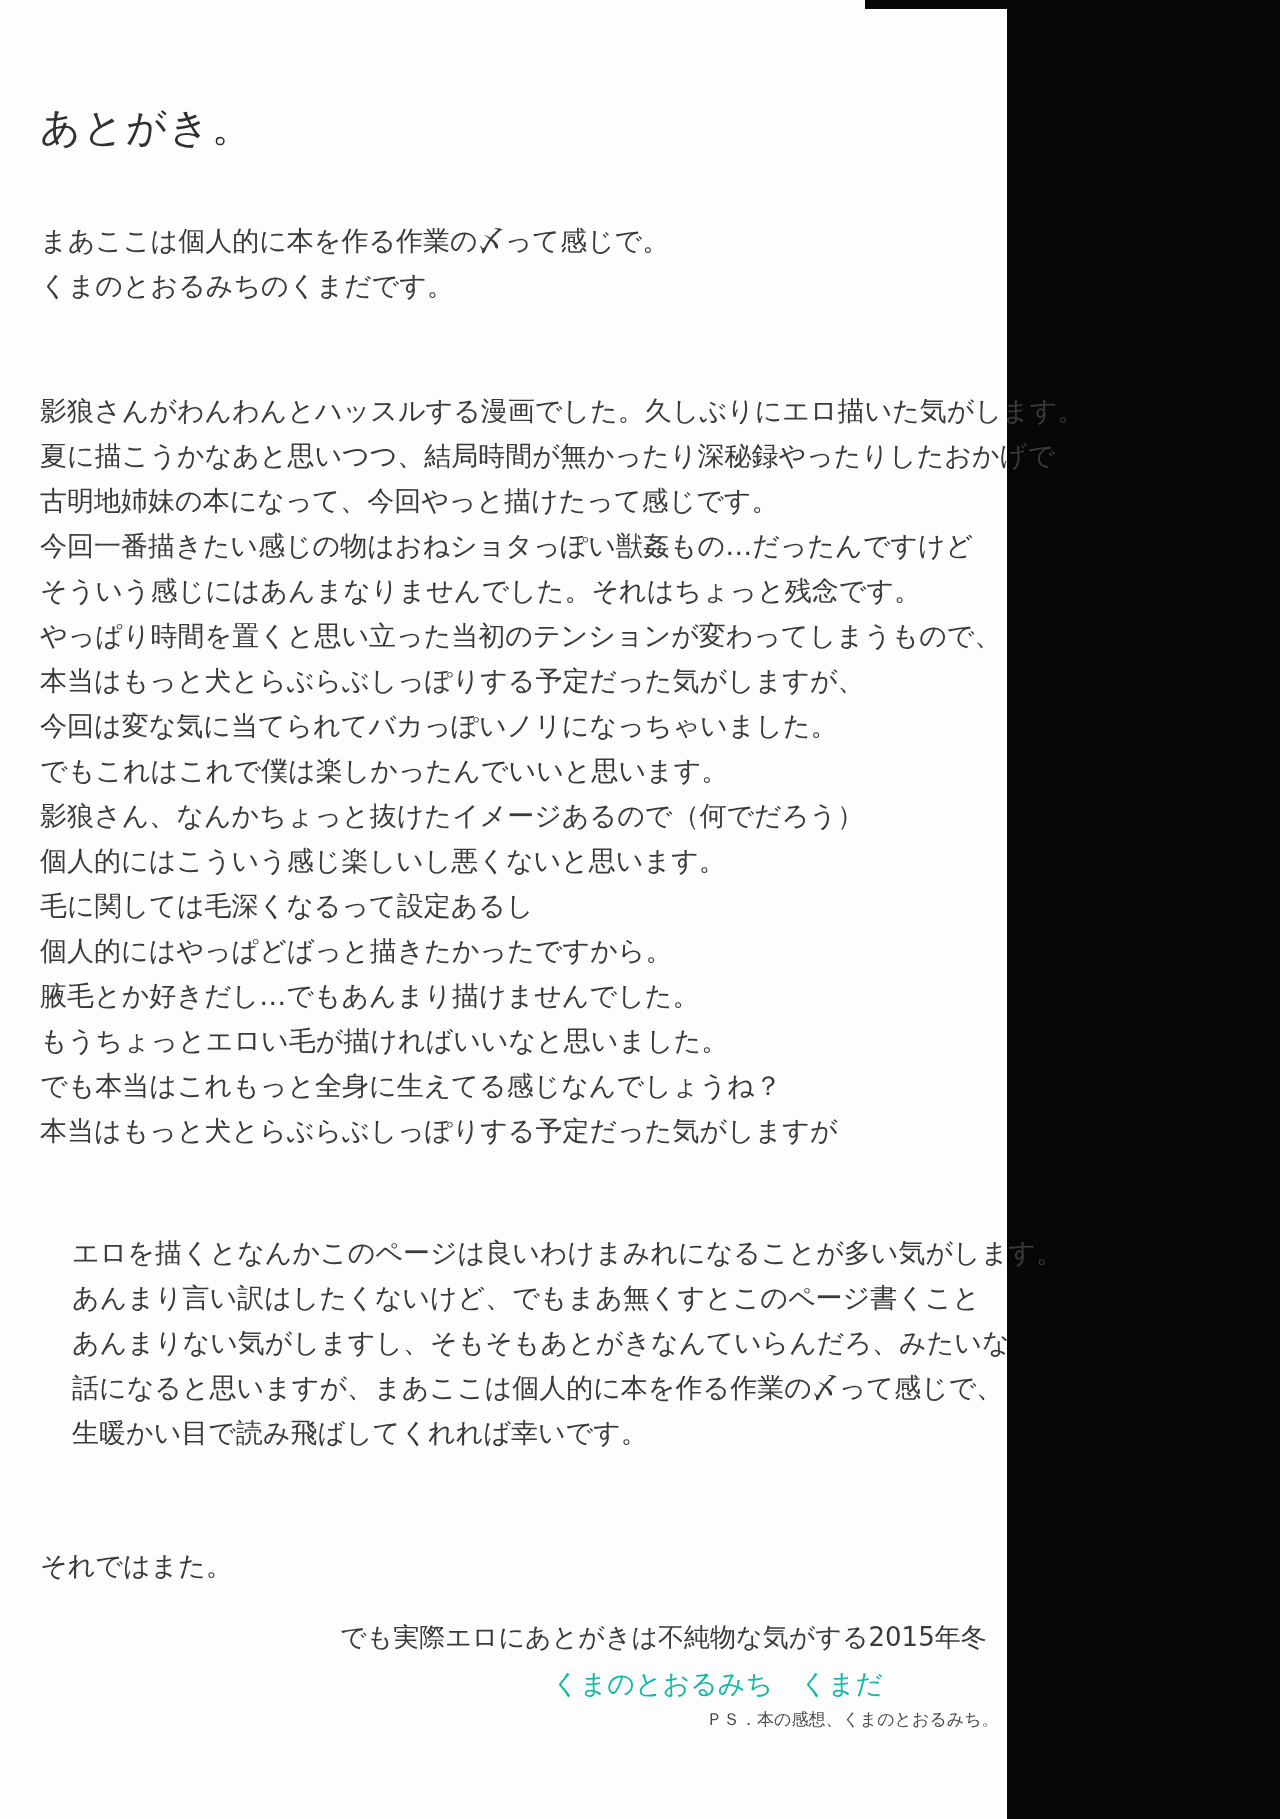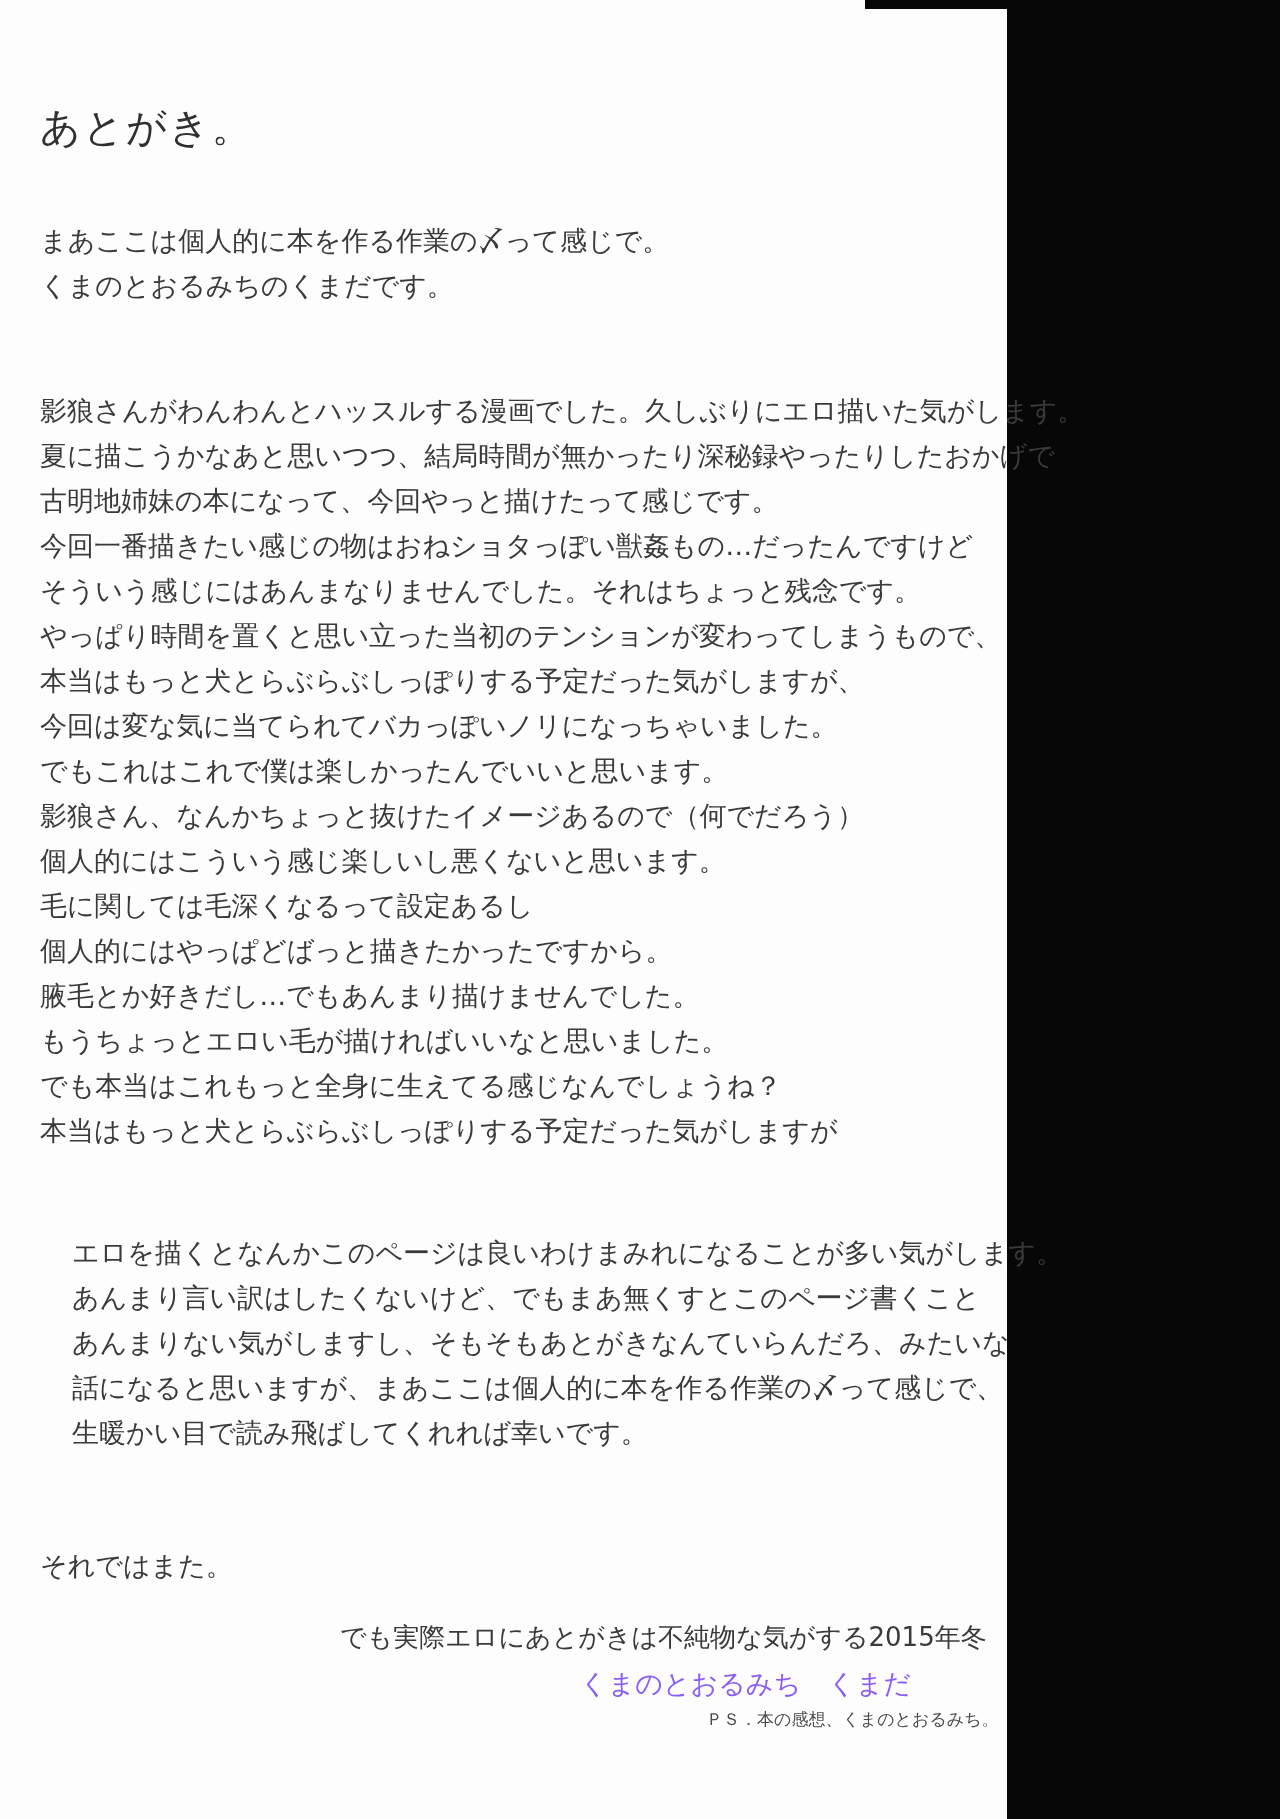--- a/index.html
+++ b/index.html
@@ -63,23 +63,23 @@
     position: absolute;
     left: 300px;
     top: 1620px;
     color: #3a3a3a;
     font-size: 26px;
     white-space: nowrap;
     margin-left: 40px;
   }
   .signature {
     position: absolute;
-    left: 580px;
+    left: 552px;
     top: 1666px;
-    color: #8b5cf6;
+    color: #14b8a6;
     font-size: 27px;
     white-space: nowrap;
   }
   .postscript {
     position: absolute;
     left: 706px;
     top: 1708px;
     color: #4a4a4a;
     font-size: 17px;
     white-space: nowrap;

